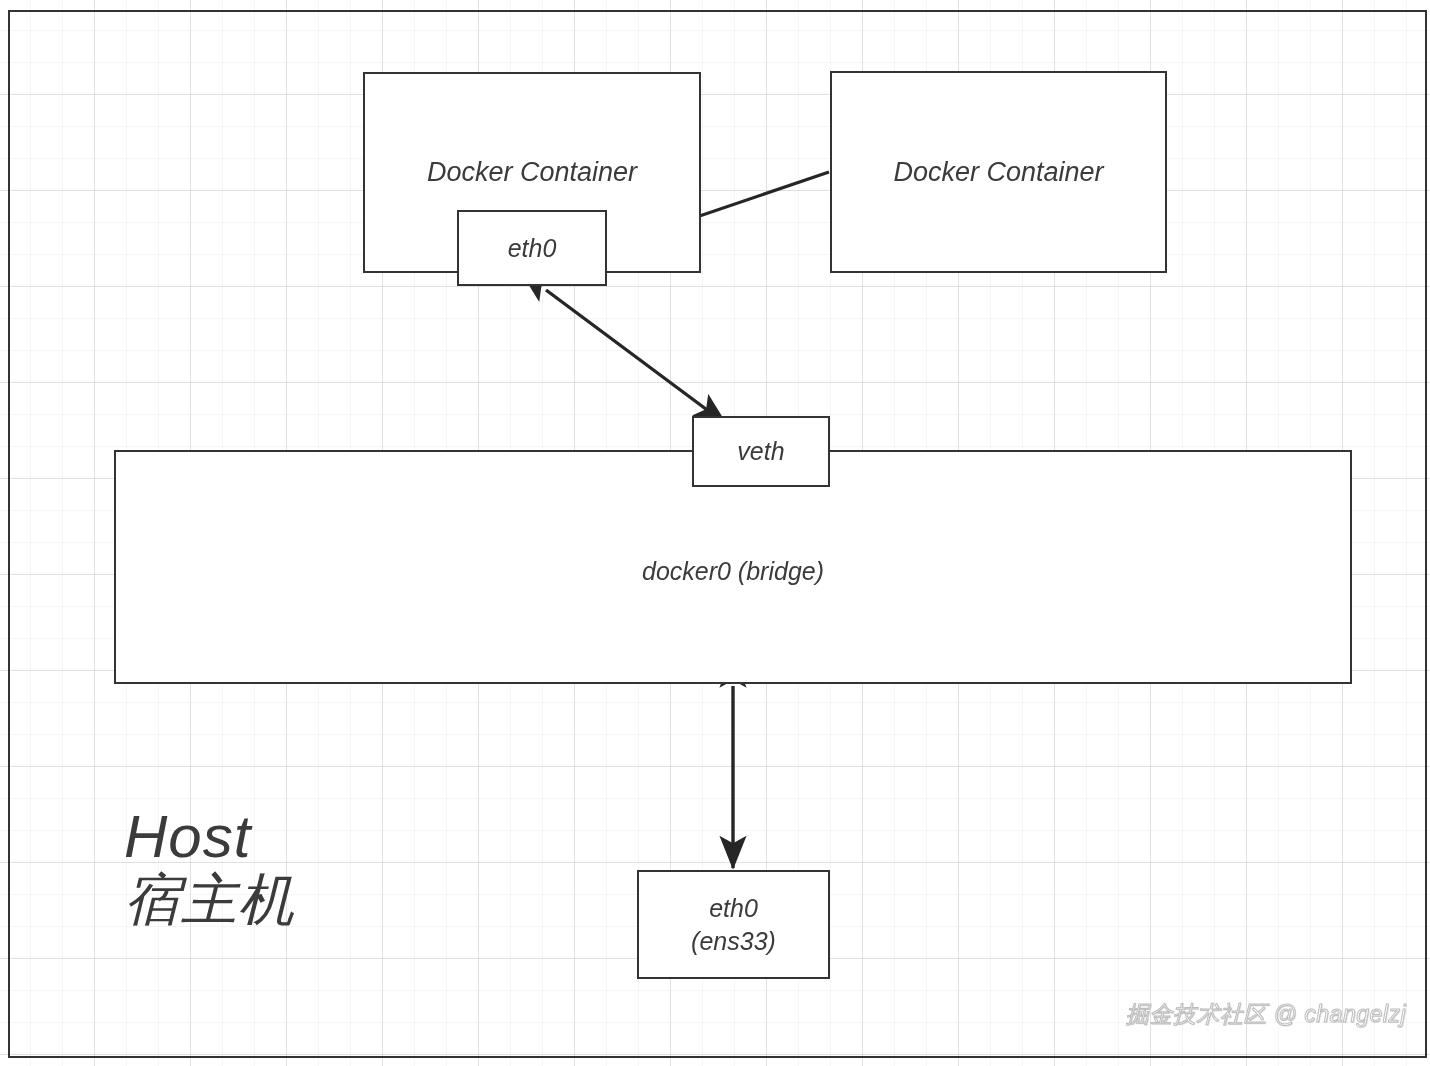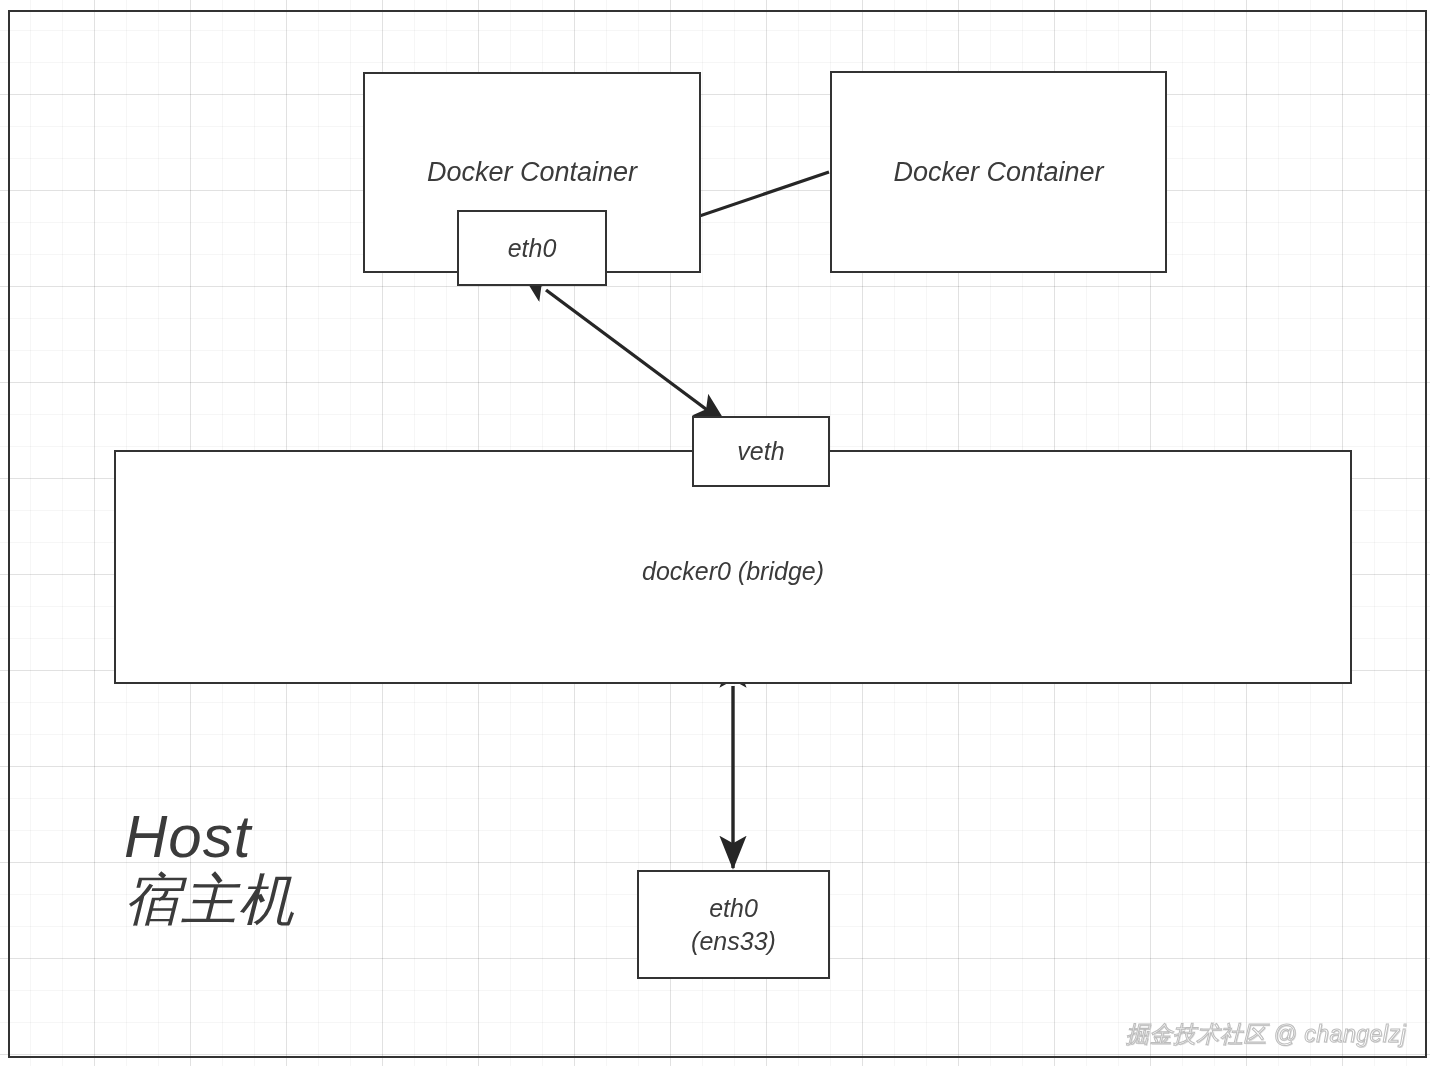--- a/index.html
+++ b/index.html
@@ -122,21 +122,21 @@
     font-size: 60px;
     display: block;
   }
   #host-label .host-cn {
     font-size: 56px;
     display: block;
   }
   #watermark {
     position: absolute;
     right: 24px;
-    bottom: 16px;
+    bottom: 36px;
     font-size: 23px;
     color: #ffffff;
     -webkit-text-stroke: 1px #b9b9b9;
     text-shadow: 1px 1px 0 #d9d9d9;
     letter-spacing: 0.5px;
     white-space: nowrap;
     opacity: 0.95;
   }
 </style>
 </head>

